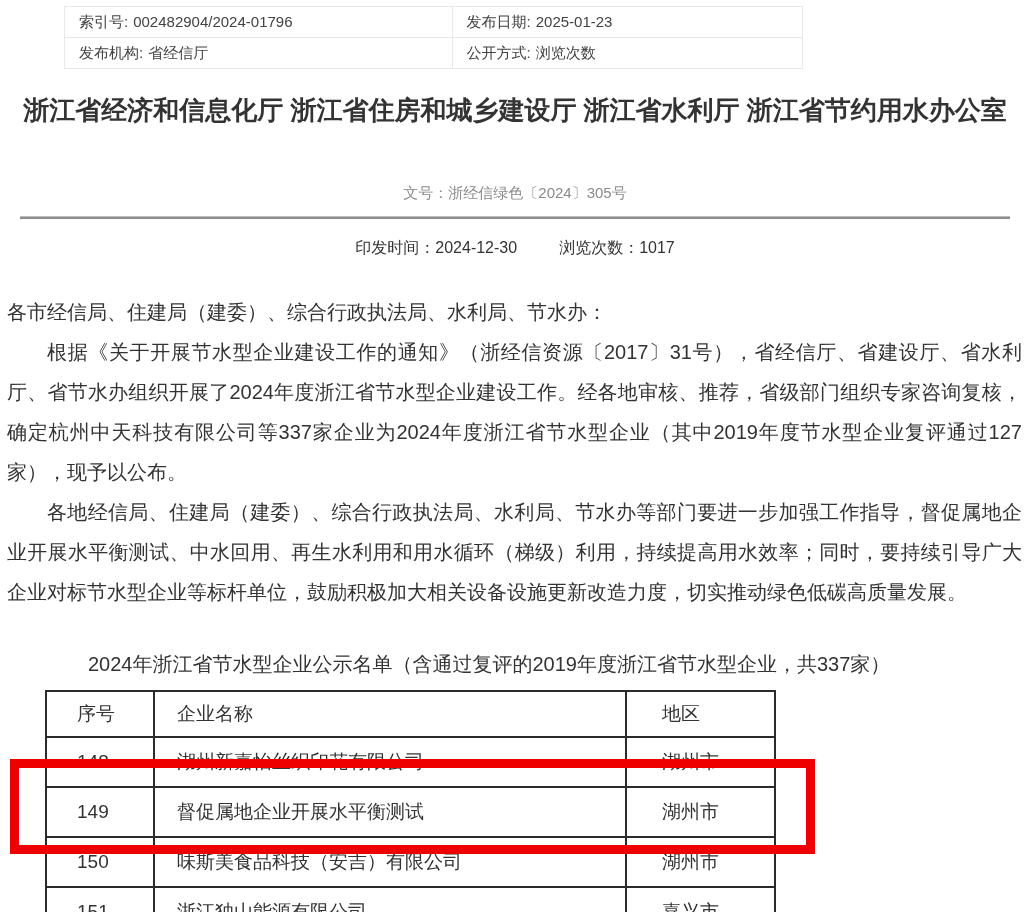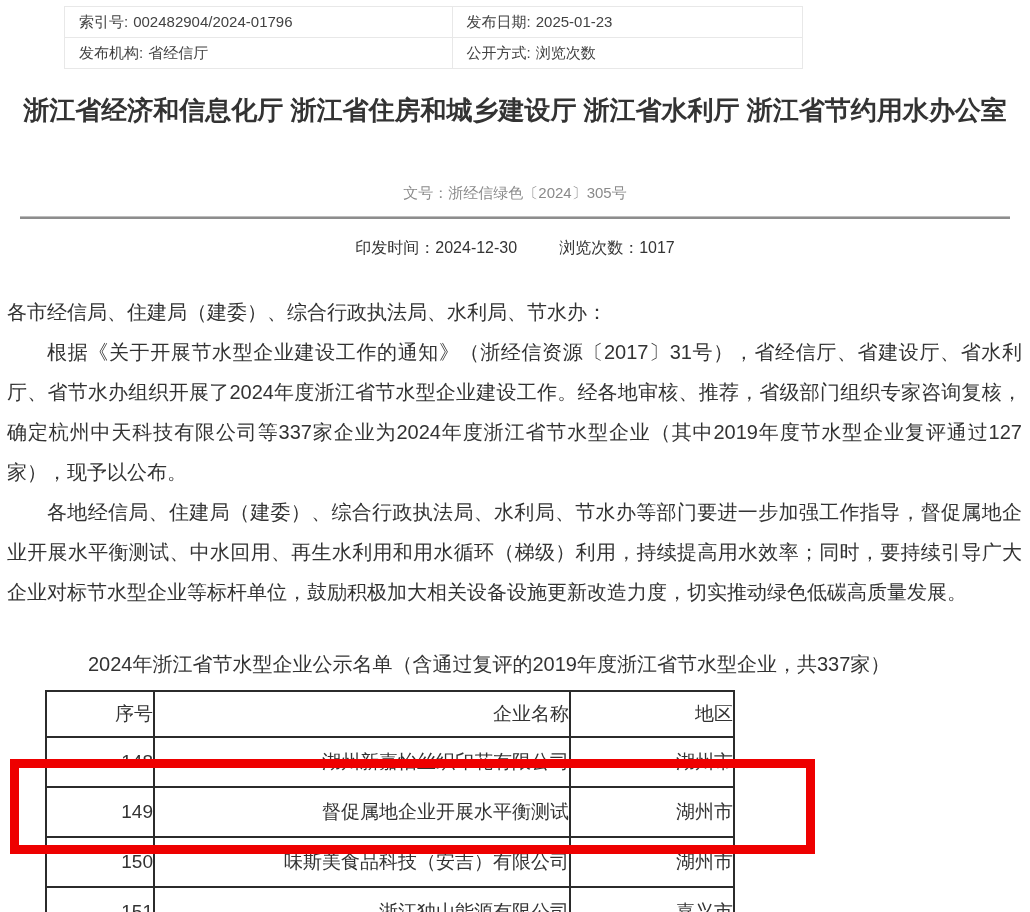--- a/index.html
+++ b/index.html
@@ -35,26 +35,26 @@
   .doc-body p { margin:0; }
   .doc-body p.indent { text-indent:2em; }
 
   .table-caption { position:absolute; top:651px; left:88px; right:8px;
                    font-size:20px; color:#333; white-space:nowrap; }
 
   
   .main-table { position:absolute; top:690px; left:45px; border-collapse:collapse;
                 font-size:19px; color:#333; table-layout:fixed; }
   .main-table th, .main-table td { border:2px solid #2b2b2b; font-weight:400;
-                text-align:right; vertical-align:middle; background:#fff; }
+                text-align:left; vertical-align:middle; background:#fff; }
   .main-table th { height:46px; }
   .main-table td { height:50px; }
   .main-table .col-no { width:108px; padding-left:30px; }
-  .main-table .col-company { width:416px; padding-left:22px; }
-  .main-table .col-region { width:164px; }
+  .main-table .col-company { width:472px; padding-left:22px; }
+  .main-table .col-region { width:149px; padding-left:35px; }
 
   
   .red-annotation { position:absolute; left:10px; top:759px; width:805px; height:95px;
                     border:9px solid #ee0000; z-index:10; background:transparent; }
 </style>
 </head>
 <body>
 
 <div class="page">
 

